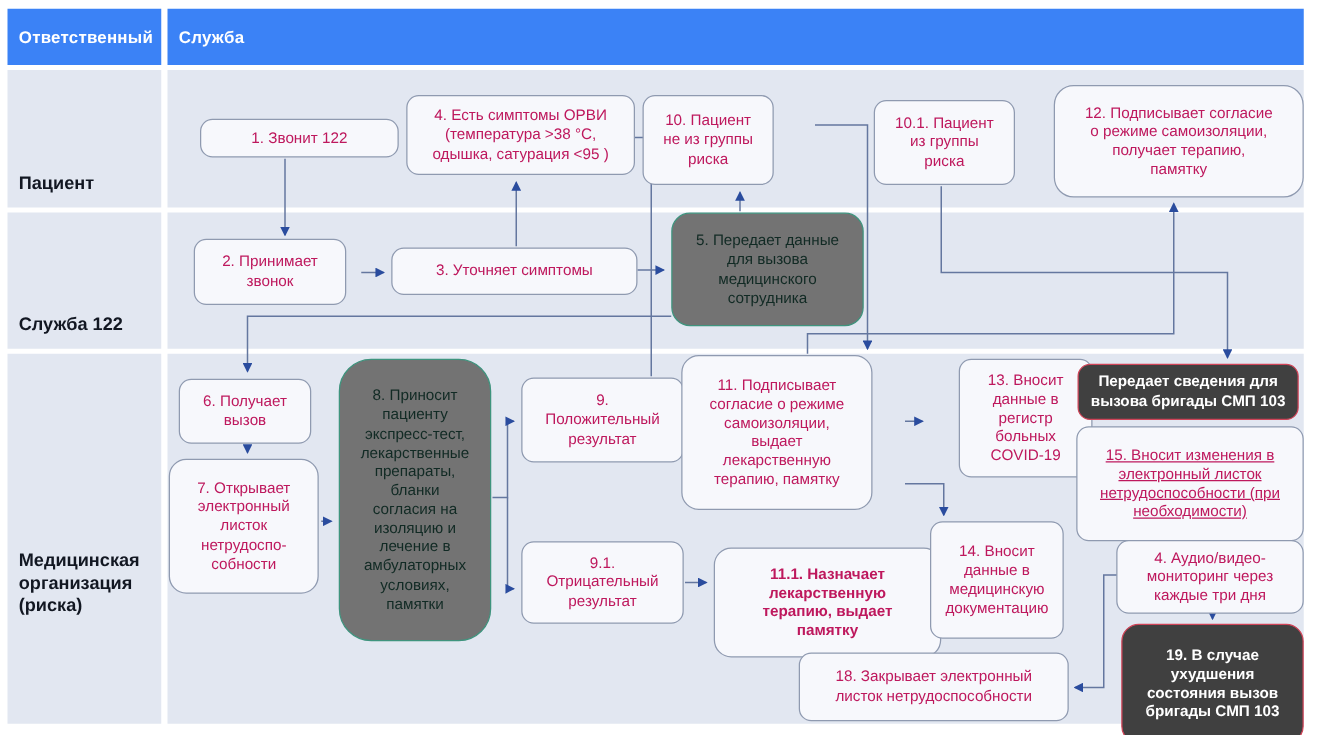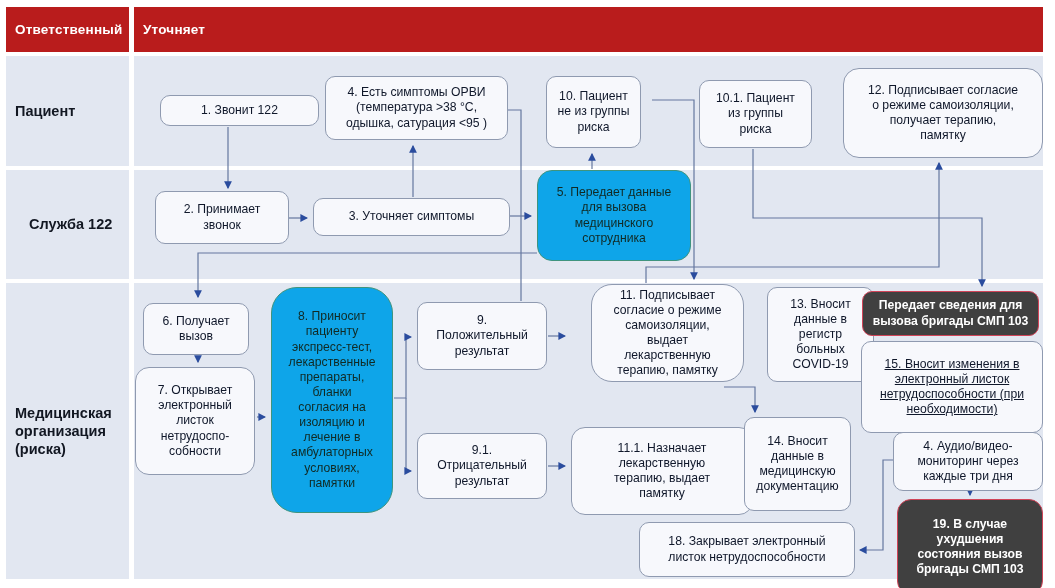--- a/index.html
+++ b/index.html
@@ -1,62 +1,62 @@
 <!DOCTYPE html>
 <html><head>
 <meta charset="utf-8">
 <style>
   html,body{margin:0;padding:0;background:#ffffff;}
   .canvas{
     position:relative;width:1055px;height:588px;background:#ffffff;overflow:hidden;
     font-family:"Liberation Sans", sans-serif;
   }
   .cell{position:absolute;background:#e2e7f1;}
-  .hdr{position:absolute;background:#b91c1c;display:flex;align-items:center;}
+  .hdr{position:absolute;background:#3b82f6;display:flex;align-items:center;}
   .hdr span{color:#ffffff;font-size:13.5px;font-weight:bold;padding-left:9px;letter-spacing:.2px;}
   .lane-label{
     position:absolute;display:flex;align-items:center;
     font-size:14.5px;font-weight:bold;color:#121722;padding-left:9px;
-    white-space:pre-line;line-height:1.25;
+    white-space:pre-line;line-height:1.25;margin-top:36px;
   }
   svg.wires{position:absolute;left:0;top:0;z-index:2;}
   .node{
     position:absolute;z-index:3;box-sizing:border-box;
     background:#f7f8fc;border:1.4px solid #8f9ab0;border-radius:10px;
     display:flex;align-items:center;justify-content:center;text-align:center;
-    font-size:12.2px;line-height:1.24;color:#0f172a;
+    font-size:12.2px;line-height:1.24;color:#be185d;
     white-space:pre-line;padding:2px 3px;
   }
-  .node.green{background:#0ea5e9;border-color:#3f947e;border-radius:15px;color:#112a24;}
+  .node.green{background:#737373;border-color:#3f947e;border-radius:15px;color:#112a24;}
   .node.green.big{border-radius:26px;}
   .node.red{background:#404040;border-color:#d04458;color:#ffffff;font-weight:bold;}
   .node.r12{border-radius:16px;}
   .node.r14{border-radius:14px;}
 </style>
 </head>
 <body>
 
 <div class="canvas">
 
   <div class="hdr" style="left:6px;top:7px;width:123px;height:45px;">
     <span>Ответственный</span>
   </div>
   <div class="hdr" style="left:134px;top:7px;width:909px;height:45px;">
-    <span>Уточняет</span>
+    <span>Служба</span>
   </div>
 
   <div class="cell" style="left:6px;top:56px;width:123px;height:110px;"></div>
   <div class="cell" style="left:134px;top:56px;width:909px;height:110px;"></div>
   <div class="cell" style="left:6px;top:170px;width:123px;height:109px;"></div>
   <div class="cell" style="left:134px;top:170px;width:909px;height:109px;"></div>
   <div class="cell" style="left:6px;top:283px;width:123px;height:296px;"></div>
   <div class="cell" style="left:134px;top:283px;width:909px;height:296px;"></div>
 
   <div class="lane-label" style="left:6px;top:56px;width:120px;height:110px;">Пациент</div>
-  <div class="lane-label" style="left:20px;top:170px;width:120px;height:109px;">Служба 122</div>
+  <div class="lane-label" style="left:6px;top:170px;width:120px;height:109px;">Служба 122</div>
   <div class="lane-label" style="left:6px;top:283px;width:120px;height:296px;">Медицинская
 организация
 (риска)</div>
 
   <svg class="wires" width="1055" height="588">
     <defs>
       <marker id="arr" viewBox="0 0 10 10" refX="8.5" refY="5" markerWidth="6.5" markerHeight="6.5" orient="auto-start-reverse">
         <path d="M0,0 L10,5 L0,10 z" fill="#2a4c9e"></path>
       </marker>
     </defs>
@@ -84,32 +84,32 @@
       <polyline points="970,421 970,427" marker-end="url(#arr)"></polyline>
       <polyline points="970,492 970,495" marker-end="url(#arr)"></polyline>
       <polyline points="894,460 883,460 883,550 860,550" marker-end="url(#arr)"></polyline>
     </g>
   </svg>
 
   <div class="node" style="left:160px;top:95px;width:159px;height:31px;">1. Звонит 122</div>
   <div class="node" style="left:325px;top:76px;width:183px;height:64px;">4. Есть симптомы ОРВИ
 (температура &gt;38 °C,
 одышка, сатурация &lt;95 )</div>
-  <div class="node" style="left:546px;top:76px;width:95px;height:72px;">10. Пациент
+  <div class="node" style="left:514px;top:76px;width:105px;height:72px;">10. Пациент
 не из группы
 риска</div>
   <div class="node" style="left:699px;top:80px;width:113px;height:68px;">10.1. Пациент
 из группы
 риска</div>
   <div class="node r12" style="left:843px;top:68px;width:200px;height:90px;">12. Подписывает согласие
 о режиме самоизоляции,
 получает терапию,
 памятку</div>
 
-  <div class="node" style="left:155px;top:191px;width:134px;height:53px;">2. Принимает
+  <div class="node" style="left:155px;top:191px;width:122px;height:53px;">2. Принимает
 звонок</div>
   <div class="node" style="left:313px;top:198px;width:197px;height:38px;">3. Уточняет симптомы</div>
   <div class="node green" style="left:537px;top:170px;width:154px;height:91px;">5. Передает данные
 для вызова
 медицинского
 сотрудника</div>
 
   <div class="node" style="left:143px;top:303px;width:106px;height:52px;">6. Получает
 вызов</div>
   <div class="node r14" style="left:135px;top:367px;width:120px;height:108px;">7. Открывает
@@ -128,27 +128,27 @@
 лечение в
 амбулаторных
 условиях,
 памятки</div>
   <div class="node" style="left:417px;top:302px;width:130px;height:68px;">9.
 Положительный
 результат</div>
   <div class="node" style="left:417px;top:433px;width:130px;height:66px;">9.1.
 Отрицательный
 результат</div>
-  <div class="node r14" style="left:591px;top:284px;width:153px;height:98px;border-radius:21px;">11. Подписывает
+  <div class="node r14" style="left:545px;top:284px;width:153px;height:124px;">11. Подписывает
 согласие о режиме
 самоизоляции,
 выдает
 лекарственную
 терапию, памятку</div>
-  <div class="node r14" style="left:571px;top:427px;width:182px;height:88px;">11.1. Назначает
+  <div class="node r14" style="left:571px;top:438px;width:182px;height:88px;font-weight:bold;">11.1. Назначает
 лекарственную
 терапию, выдает
 памятку</div>
   <div class="node" style="left:744px;top:287px;width:107px;height:95px;margin-left:23px;">13. Вносит
 данные в
 регистр
 больных
 COVID-19</div>
   <div class="node" style="left:744px;top:417px;width:107px;height:94px;">14. Вносит
 данные в

